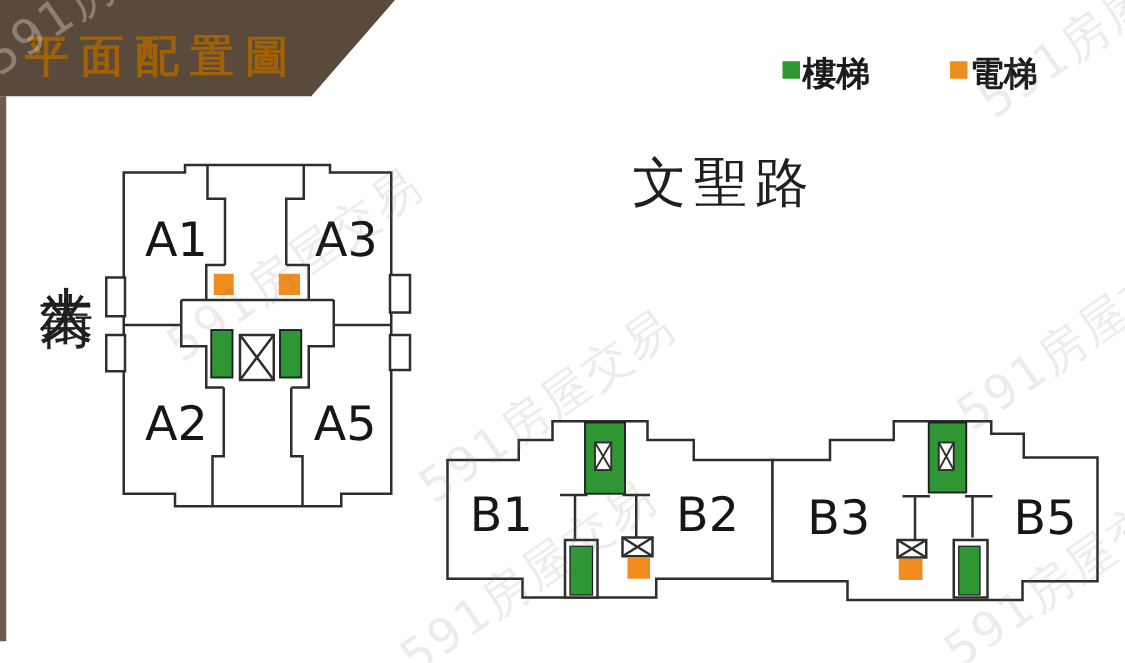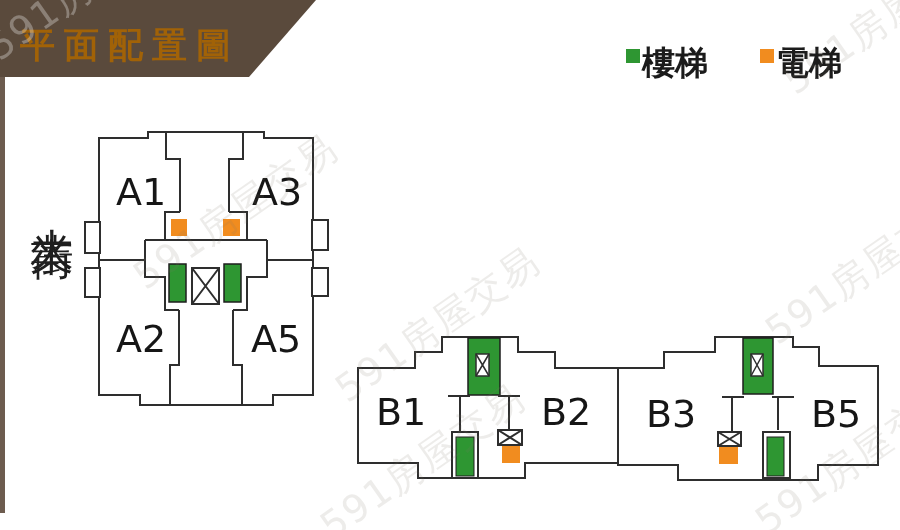--- a/index.html
+++ b/index.html
@@ -6,21 +6,21 @@
   .canvas{
     position:relative;width:900px;height:530px;background:#ffffff;
     overflow:hidden;font-family:"DejaVu Sans","Liberation Sans",sans-serif;
   }
   .layer{position:absolute;left:0;top:0;}
   .page-title{
     position:absolute;left:20px;top:22px;color:#a16207;font-size:35px;
     font-weight:bold;letter-spacing:9px;white-space:nowrap;
   }
   .legend-label{
-    position:absolute;top:41px;color:#1b1b1b;font-size:33px;font-weight:bold;
+    position:absolute;top:41px;color:#1b1b1b;font-size:27px;font-weight:bold;
     white-space:nowrap;
   }
   .legend-label.stair{left:642px;}
   .legend-label.elev{left:776px;}
   .road-top{
     position:absolute;left:506px;top:118px;color:#1f1f1f;font-size:43px;
     letter-spacing:6px;white-space:nowrap;
   }
   .road-left{
     position:absolute;left:24px;top:194px;color:#1f1f1f;font-size:43px;
@@ -116,20 +116,21 @@
       <text class="unit-label" x="671" y="427">B3</text>
       <text class="unit-label" x="836" y="427">B5</text>
     </g>
   </svg>
 
   <div class="page-title">平面配置圖</div>
 
   <div class="legend-label stair">樓梯</div>
   <div class="legend-label elev">電梯</div>
 
+  <div class="road-top">文聖路</div>
   <div class="road-left">大業街</div>
 
   <div class="wm light" style="left:-8px;top:26px;">591房屋交易</div>
   <div class="wm" style="left:138px;top:255px;">591房屋交易</div>
   <div class="wm" style="left:340px;top:368px;">591房屋交易</div>
   <div class="wm" style="left:325px;top:505px;">591房屋交易</div>
   <div class="wm" style="left:770px;top:310px;">591房屋交易</div>
   <div class="wm" style="left:760px;top:500px;">591房屋交易</div>
   <div class="wm" style="left:788px;top:60px;">591房屋交易</div>
 

